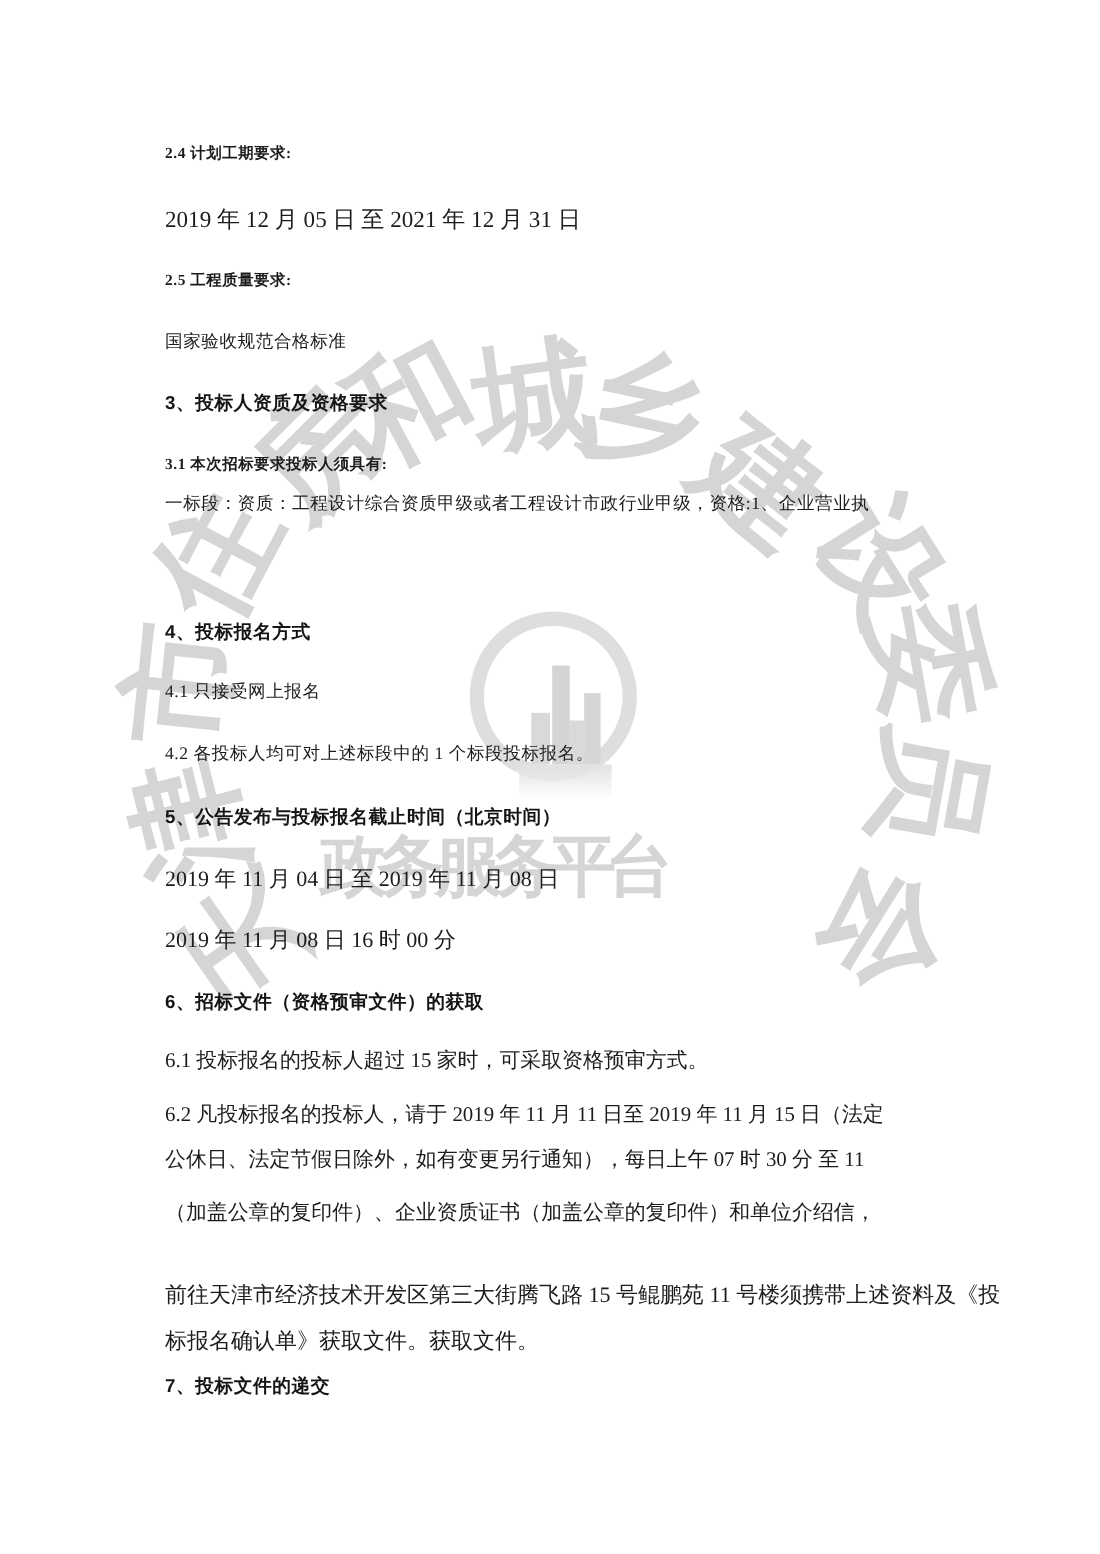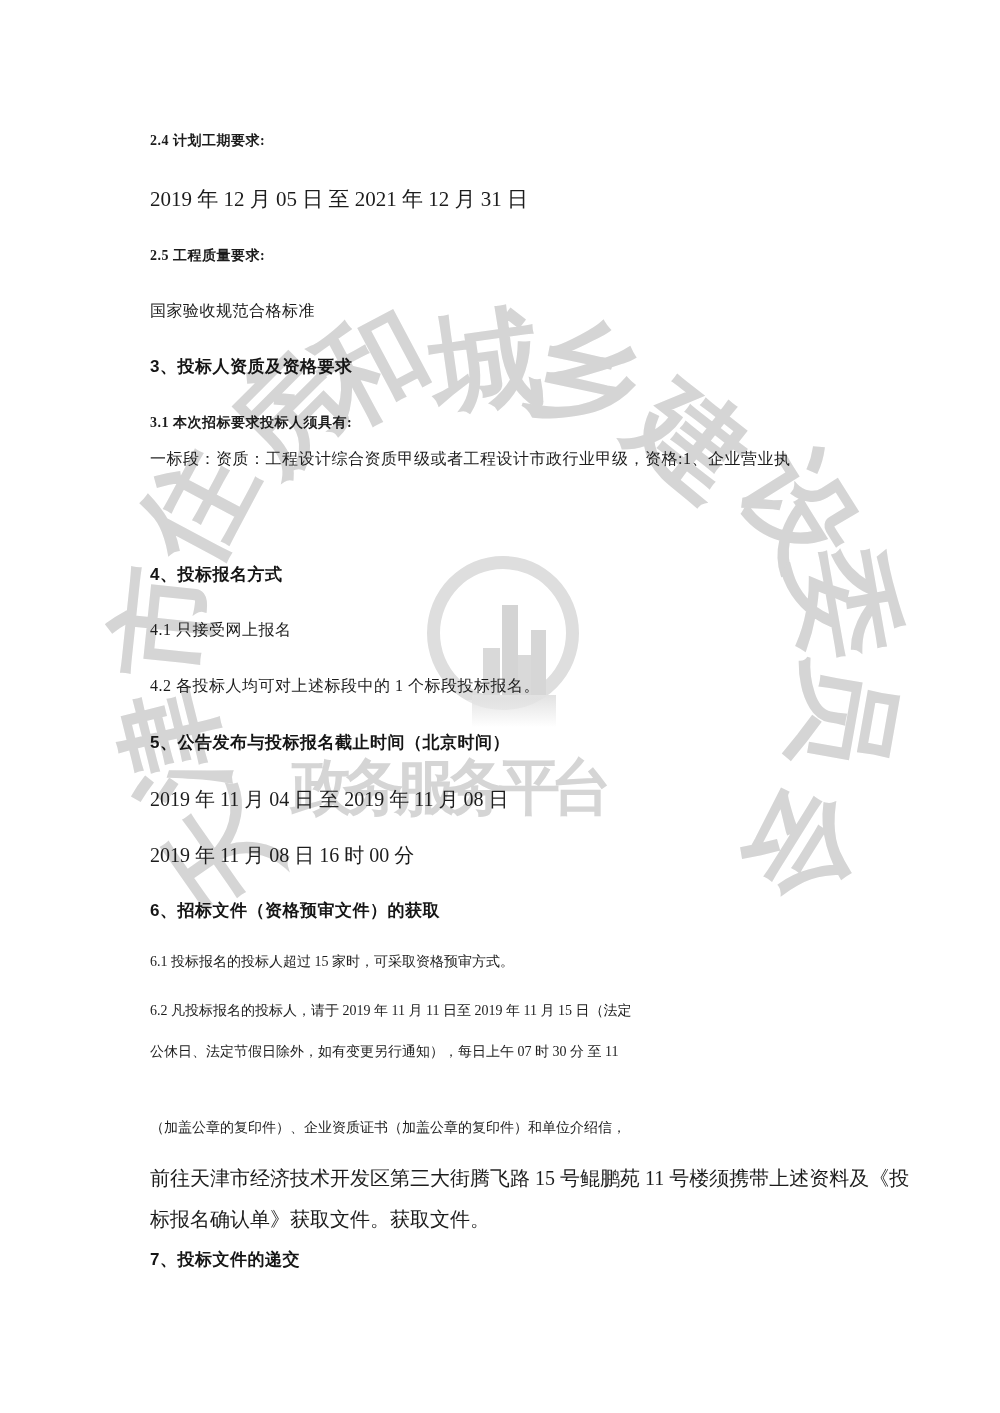--- a/index.html
+++ b/index.html
@@ -69,21 +69,21 @@
   }
   .t-sub   {font-size:14px;font-weight:bold;letter-spacing:.5px;}
   .t-datebig{font-size:21px;}
   .t-body17{font-size:16px;letter-spacing:.5px;}
   .t-head{
     font-size:17px;font-weight:bold;letter-spacing:.5px;
     font-family:"Liberation Sans","DejaVu Sans",sans-serif;
     color:#151515;
   }
   .t-date20{font-size:20px;}
-  .t-body19{font-size:14px;}
+  .t-body19{font-size:19px;}
   .t-body18{font-size:20px;}
 </style>
 </head>
 <body>
 
 <div class="page" style="color: rgb(28, 28, 28);">
 
   <div class="watermark">
     <span class="rc rc0">天</span>
     <span class="rc rc1">津</span>
@@ -121,18 +121,18 @@
     <div class="line t-head" style="top:564px">4、投标报名方式</div>
     <div class="line t-body17" style="top:620px">4.1 只接受网上报名</div>
     <div class="line t-body17" style="top:676px">4.2 各投标人均可对上述标段中的 1 个标段投标报名。</div>
     <div class="line t-head" style="top:732px">5、公告发布与投标报名截止时间（北京时间）</div>
     <div class="line t-date20" style="top:787px">2019 年 11 月 04 日  至  2019 年 11 月 08 日</div>
     <div class="line t-date20" style="top:843px">2019 年 11 月 08 日 16 时 00 分</div>
     <div class="line t-head" style="top:900px">6、招标文件（资格预审文件）的获取</div>
     <div class="line t-body19" style="top:953px">6.1 投标报名的投标人超过 15 家时，可采取资格预审方式。</div>
     <div class="line t-body19" style="top:1002px">6.2 凡投标报名的投标人，请于 2019 年 11 月 11 日至 2019 年 11 月 15 日（法定</div>
     <div class="line t-body19" style="top:1043px">公休日、法定节假日除外，如有变更另行通知），每日上午 07 时 30 分 至 11</div>
-    <div class="line t-body19" style="top:1119px">（加盖公章的复印件）、企业资质证书（加盖公章的复印件）和单位介绍信，</div>
+    <div class="line t-body19" style="top:1091px">（加盖公章的复印件）、企业资质证书（加盖公章的复印件）和单位介绍信，</div>
     <div class="line t-body18" style="top:1166px">前往天津市经济技术开发区第三大街腾飞路 15 号鲲鹏苑 11 号楼须携带上述资料及《投</div>
     <div class="line t-body18" style="top:1207px">标报名确认单》获取文件。获取文件。</div>
     <div class="line t-head" style="top:1249px">7、投标文件的递交</div>
   </main>
 </div>
 
 </body></html>

